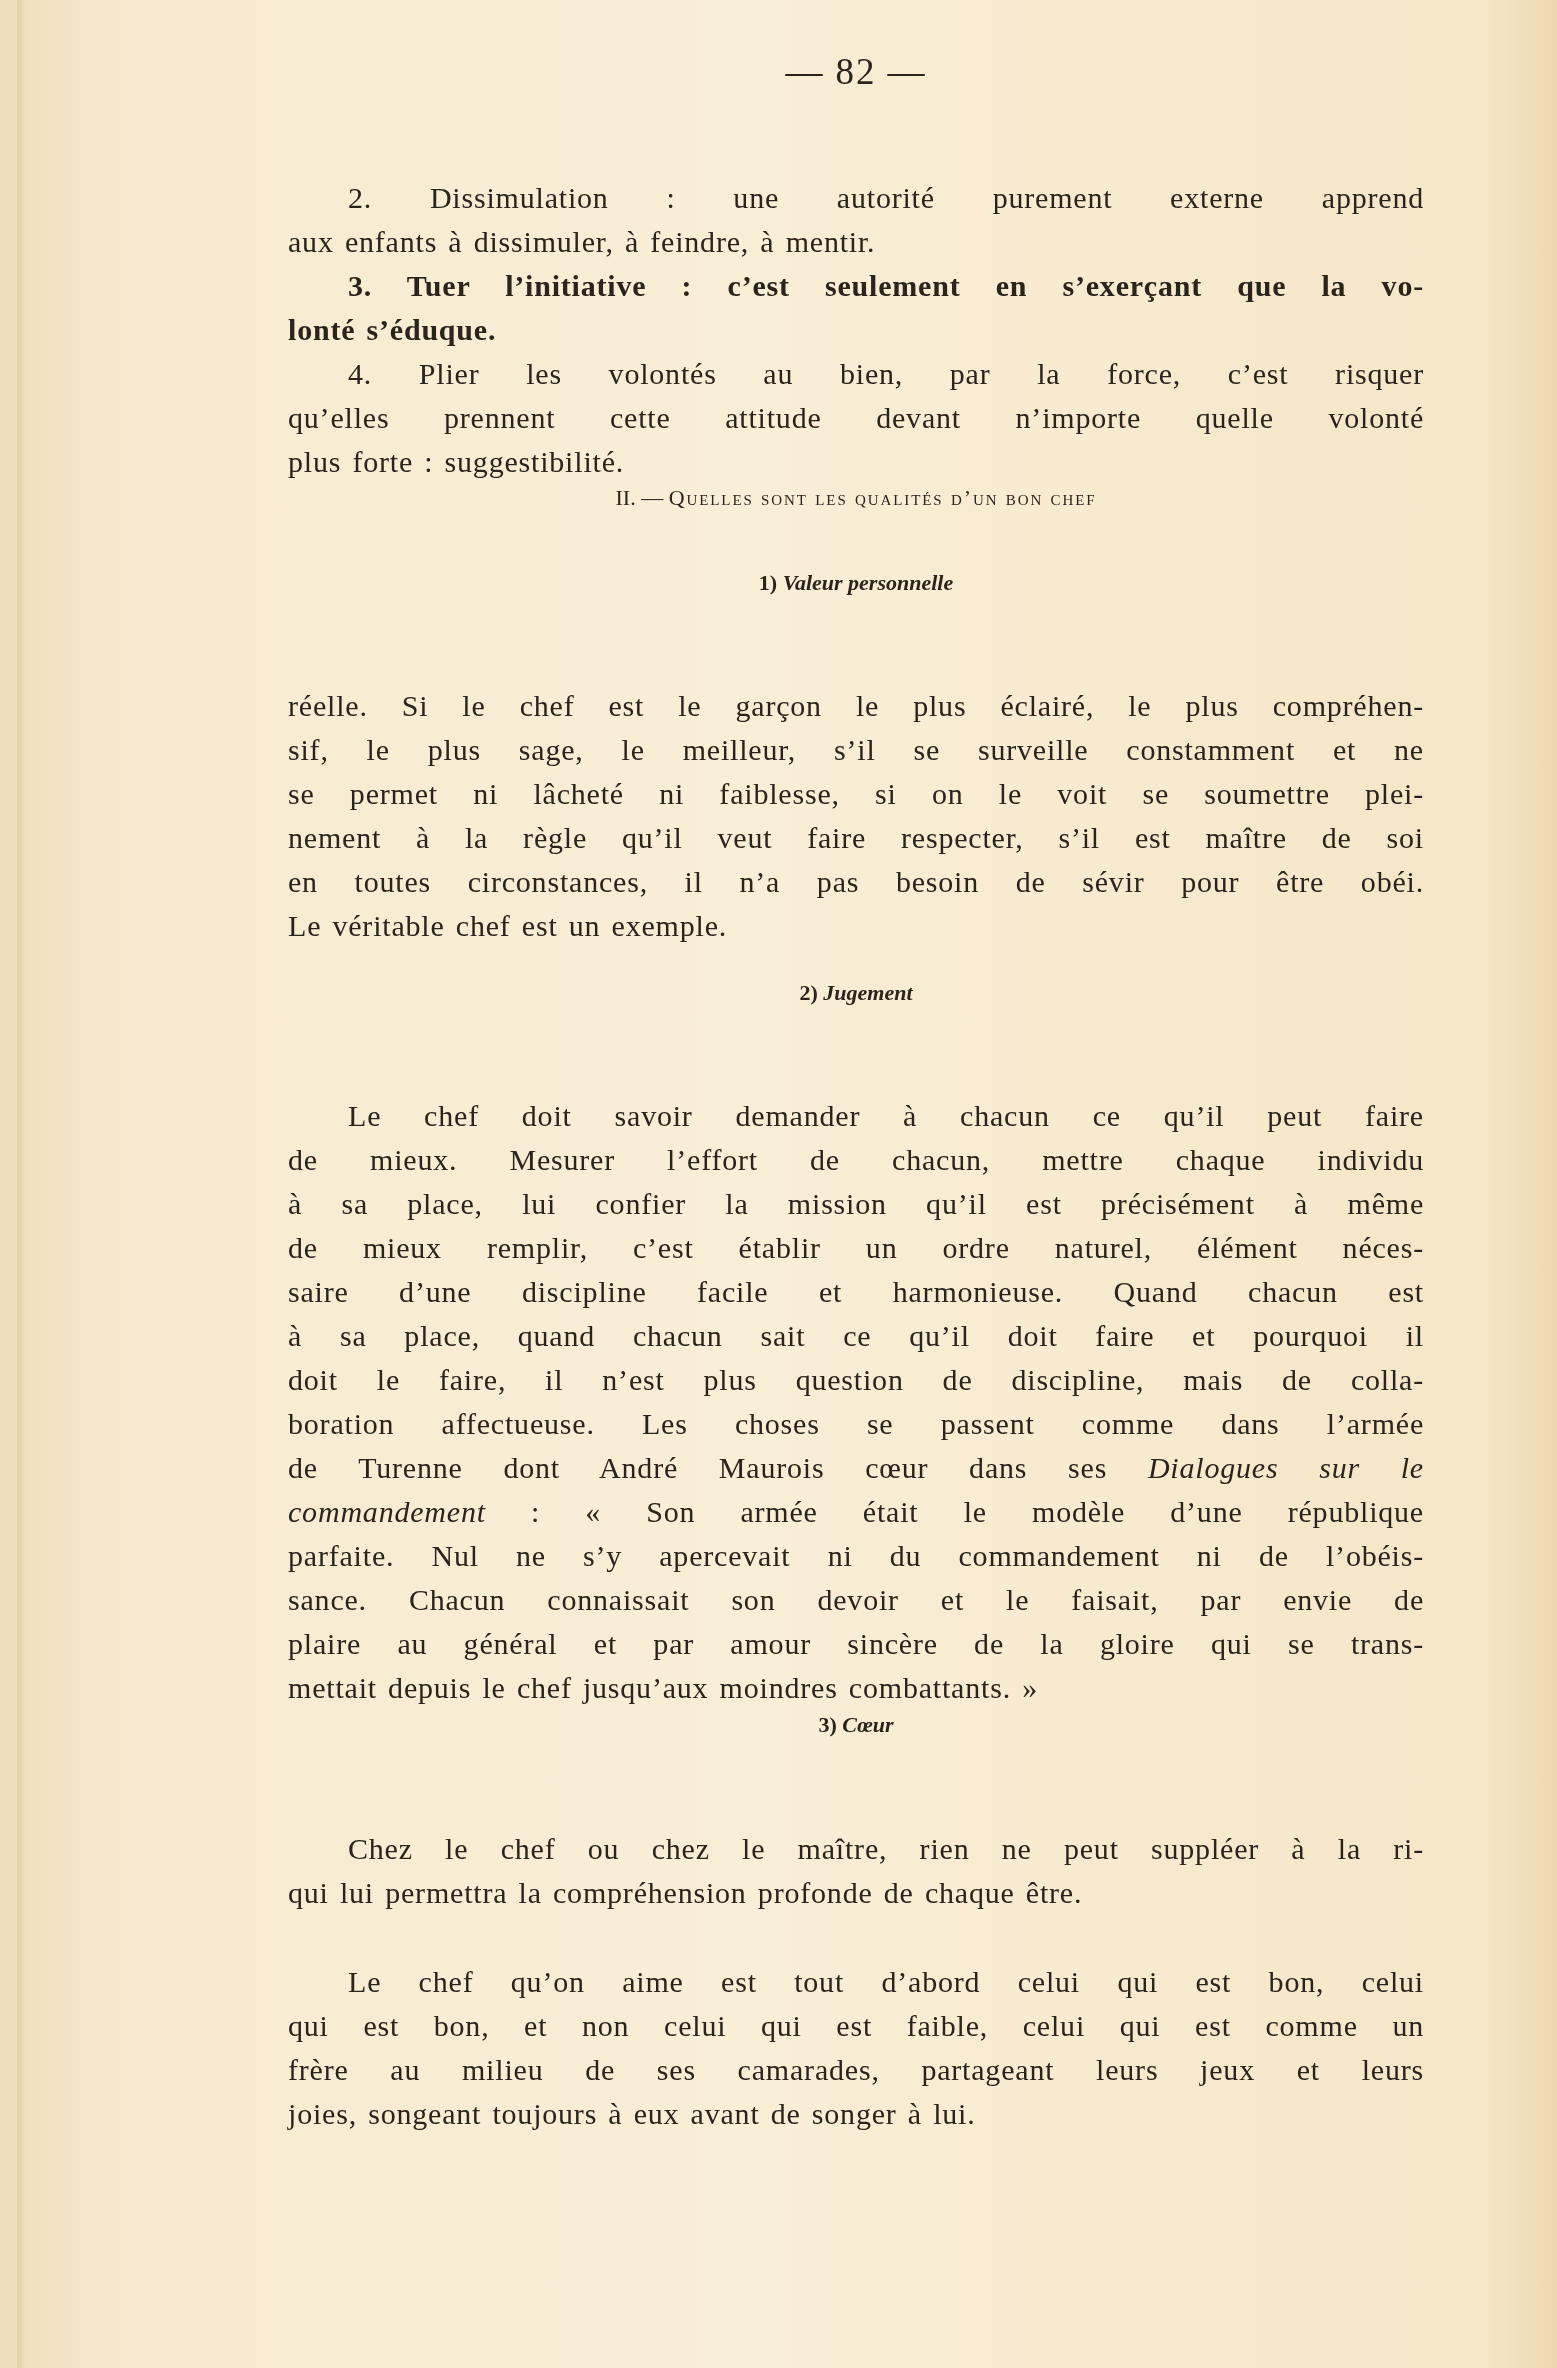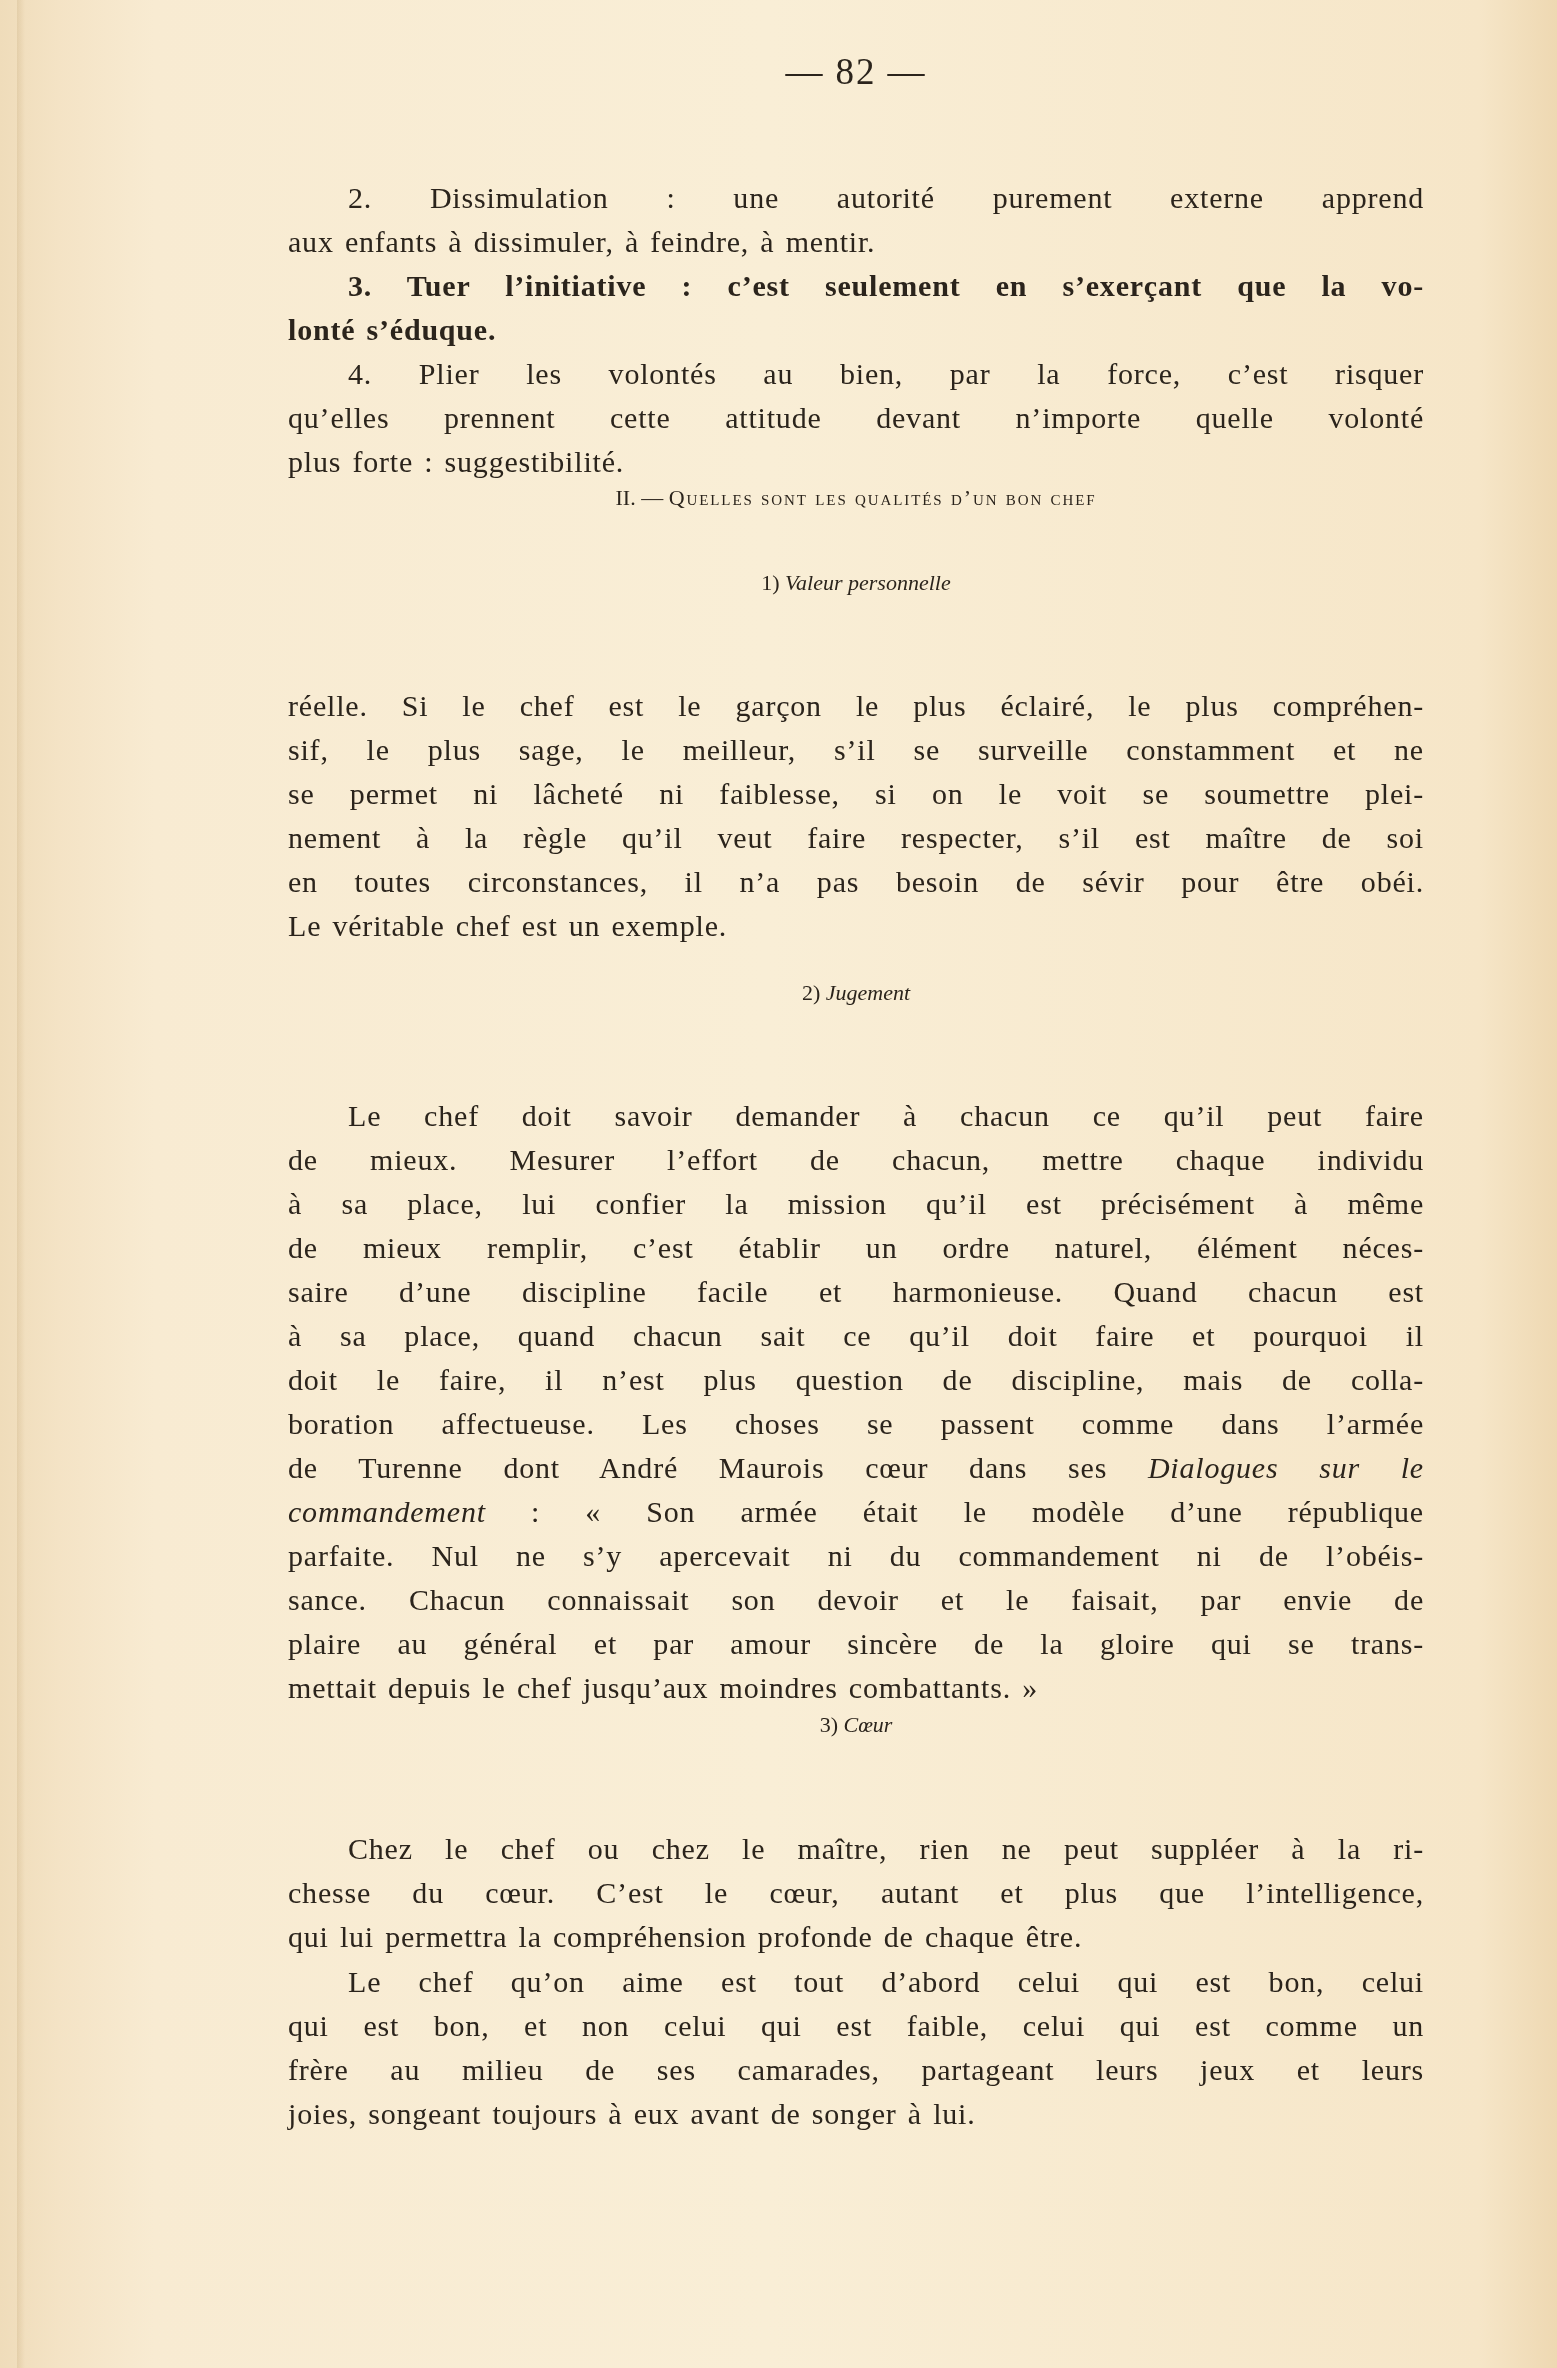--- a/index.html
+++ b/index.html
@@ -30,21 +30,21 @@
     letter-spacing: 0.8px; word-spacing: 2.9px; margin-top: 45px;
   }
   .para .line { display: block; text-align: justify; text-align-last: justify; white-space: nowrap; }
   .para .line.last { text-align-last: left; }
   .para .line.indent { text-indent: 60px; }
   .heading {
     position: absolute; left: 0; width: 1136px; text-align: center;
     font-size: 22px;
   }
   .smallcaps { font-variant: small-caps; letter-spacing: 1.9px; }
-  .subheading { font-style: normal; }
+  .subheading { font-style: normal; font-weight: bold; }
   .subheading i { font-style: italic; }
   em { font-style: italic; }
 </style>
 </head>
 <body>
 
 <div class="spine"></div>
 
 <div class="page">
 
@@ -102,21 +102,20 @@
     <span class="line">plaire au général et par amour sincère de la gloire qui se trans-</span>
     <span class="line last">mettait depuis le chef jusqu’aux moindres combattants. »</span>
   </div>
 
   <div class="heading subheading" style="top:1712px;">
     <span>3)</span>
     <i>Cœur</i>
   </div>
   <div class="para" style="top:1782px;">
     <span class="line indent">Chez le chef ou chez le maître, rien ne peut suppléer à la ri-</span>
-    <span class="line">chesse du cœur. C’est le cœur, autant et plus que l’intelligence,</span>
     <span class="line last">qui lui permettra la compréhension profonde de chaque être.</span>
   </div>
   <div class="para" style="top:1915px;">
     <span class="line indent">Le chef qu’on aime est tout d’abord celui qui est bon, celui</span>
     <span class="line">qui est bon, et non celui qui est faible, celui qui est comme un</span>
     <span class="line">frère au milieu de ses camarades, partageant leurs jeux et leurs</span>
     <span class="line last">joies, songeant toujours à eux avant de songer à lui.</span>
   </div>
 
 </div>

